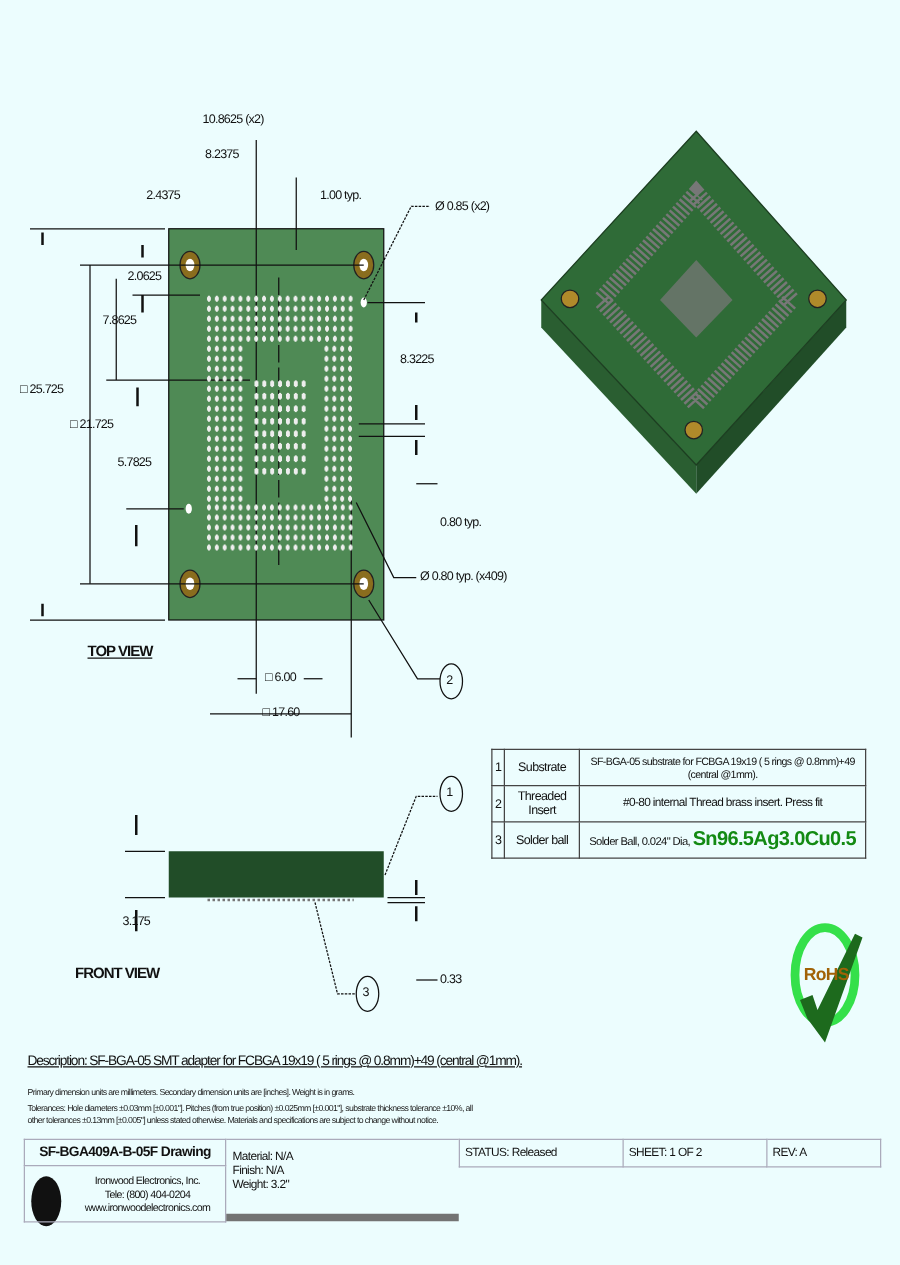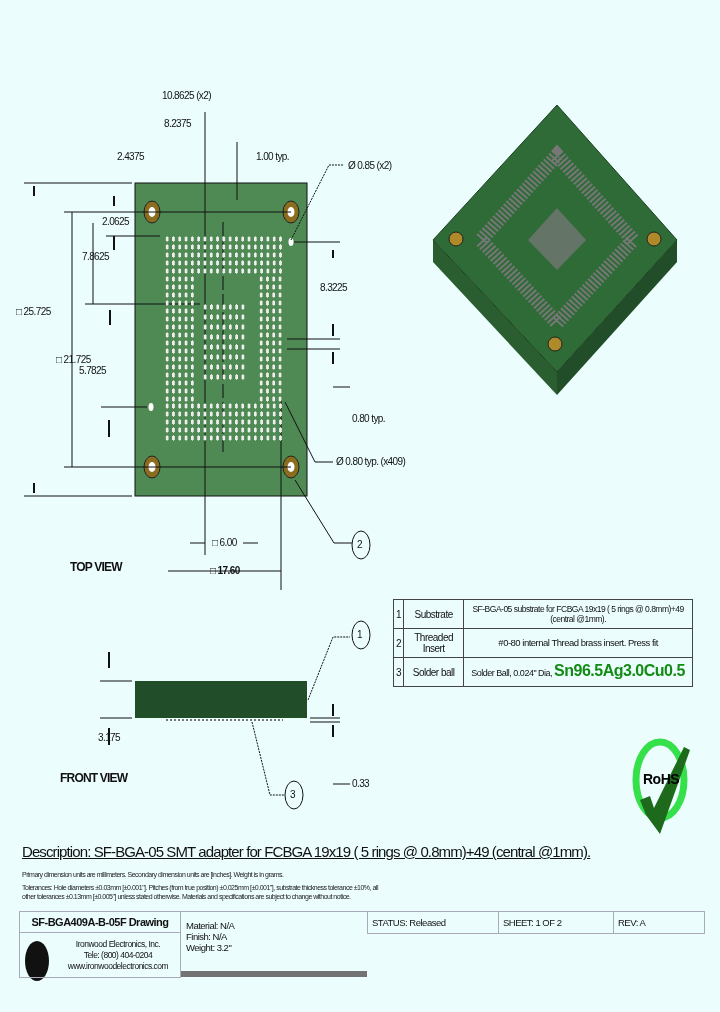--- a/index.html
+++ b/index.html
@@ -7,21 +7,21 @@
   .abs{position:absolute;}
   .dim{font-size:10px;letter-spacing:-0.6px;white-space:nowrap;color:#111;font-family:"Liberation Sans",sans-serif;}
   .view-label{font-weight:bold;font-size:12px;letter-spacing:-0.8px;}
   svg{position:absolute;left:0;top:0;}
   .bom{position:absolute;left:393px;top:599px;width:300px;border-collapse:collapse;font-size:10px;letter-spacing:-0.5px;}
   .bom td,.bom th{border:1px solid #444;text-align:center;font-weight:normal;padding:0 2px;}
   .bom th{height:22px;}
   .bom td{height:28px;}
   .bom .desc{font-size:8.5px;line-height:10px;}
   .green-txt{color:#138a13;font-weight:bold;font-size:16px;}
-  .desc-title{position:absolute;left:22px;top:843px;font-size:15px;letter-spacing:-0.9px;text-decoration:underline;white-space:nowrap;}
+  .desc-title{position:absolute;left:22px;top:843px;font-size:11px;letter-spacing:-0.9px;text-decoration:underline;white-space:nowrap;}
   .notes{position:absolute;left:22px;font-size:7px;letter-spacing:-0.5px;white-space:nowrap;color:#222;line-height:9px;}
   .tb{position:absolute;border-collapse:collapse;font-size:9.5px;letter-spacing:-0.5px;}
   .tb td{border:1px solid #aab;padding:0 4px;}
 </style>
 </head>
 <body>
 
 <svg width="720" height="1012">
 
   <rect x="135" y="183" width="172" height="313" fill="#4f8a55" stroke="#111" stroke-width="1"></rect>
@@ -133,27 +133,27 @@
 
 <span class="abs dim" style="left:162px;top:90px;">10.8625 (x2)</span>
 <span class="abs dim" style="left:164px;top:118px;">8.2375</span>
 <span class="abs dim" style="left:117px;top:151px;">2.4375</span>
 <span class="abs dim" style="left:256px;top:151px;">1.00 typ.</span>
 <span class="abs dim" style="left:348px;top:160px;">Ø 0.85 (x2)</span>
 <span class="abs dim" style="left:102px;top:216px;">2.0625</span>
 <span class="abs dim" style="left:82px;top:251px;">7.8625</span>
 <span class="abs dim" style="left:320px;top:282px;">8.3225</span>
 <span class="abs dim" style="left:16px;top:306px;">□ 25.725</span>
-<span class="abs dim" style="left:56px;top:334px;margin-top:20px;">□ 21.725</span>
-<span class="abs dim" style="left:79px;top:365px;text-align:center;">5.7825</span>
+<span class="abs dim" style="left:56px;top:334px;">□ 21.725</span>
+<span class="abs dim" style="left:94px;top:365px;text-align:center;">5.7825</span>
 <span class="abs dim" style="left:352px;top:381px;margin-top:32px;">0.80 typ.</span>
 <span class="abs dim" style="left:336px;top:456px;">Ø 0.80 typ. (x409)</span>
 <span class="abs dim" style="left:212px;top:537px;">□ 6.00</span>
-<span class="abs dim" style="left:210px;top:565px;font-weight:bold;">□ 17.60</span>
-<span class="abs view-label" style="left:70px;top:560px;">TOP VIEW</span>
+<span class="abs dim" style="left:210px;top:565px;">□ 17.60</span>
+<span class="abs view-label" style="left:70px;top:514px;text-decoration:underline;">TOP VIEW</span>
 
 <span class="abs dim" style="left:357px;top:539px;">2</span>
 <span class="abs dim" style="left:357px;top:629px;">1</span>
 <span class="abs dim" style="left:290px;top:789px;">3</span>
 
 <span class="abs dim" style="left:98px;top:732px;">3.175</span>
 <span class="abs dim" style="left:352px;top:778px;">0.33</span>
 <span class="abs view-label" style="left:60px;top:771px;">FRONT VIEW</span>
 
 <table class="bom">
@@ -169,21 +169,21 @@
     <td class="desc" style="font-size:9.5px">#0-80 internal Thread brass insert. Press fit</td>
   </tr>
   <tr>
     <td>3</td>
     <td>Solder ball</td>
     <td class="desc" style="font-size:9px"><span>Solder Ball, 0.024" Dia,</span> <span class="green-txt">Sn96.5Ag3.0Cu0.5</span></td>
   </tr>
 </tbody>
   </table>
 
-<span class="abs" style="left:643px;top:771px;font-weight:bold;font-size:14px;color:#000000;letter-spacing:-0.5px;">RoHS</span>
+<span class="abs" style="left:643px;top:771px;font-weight:bold;font-size:14px;color:#a16207;letter-spacing:-0.5px;">RoHS</span>
 
 <div class="desc-title">Description: SF-BGA-05 SMT adapter for FCBGA 19x19 ( 5 rings @ 0.8mm)+49 (central @1mm).</div>
 <div class="notes" style="top:870px;">Primary dimension units are millimeters. Secondary dimension units are [inches]. Weight is in grams.</div>
 <div class="notes" style="top:883px;">Tolerances: Hole diameters ±0.03mm [±0.001"]. Pitches (from true position) ±0.025mm [±0.001"], substrate thickness tolerance ±10%, all</div>
 <div class="notes" style="top:892px;">other tolerances ±0.13mm [±0.005"] unless stated otherwise. Materials and specifications are subject to change without notice.</div>
 
 <table class="tb" style="left:19px;top:911px;width:162px;">
   <tbody>
       <tr>
         <td style="height:20px;text-align:center;font-weight:bold;font-size:11px;">SF-BGA409A-B-05F Drawing</td>

